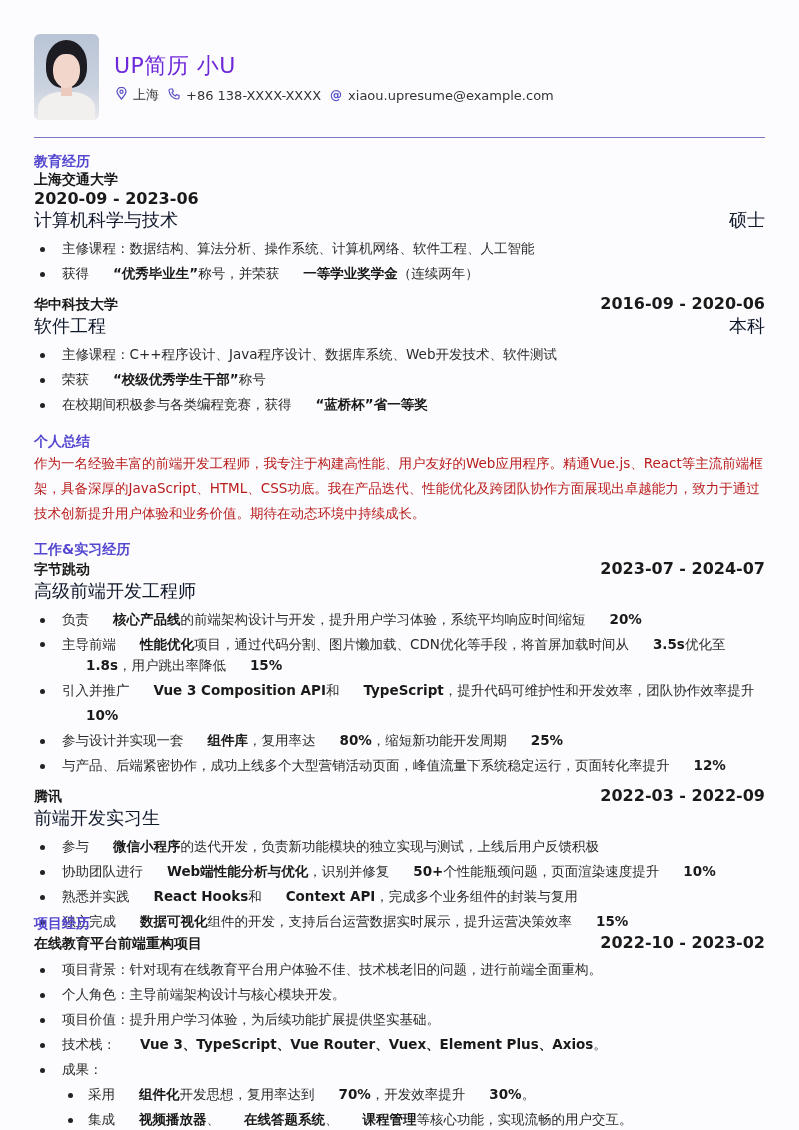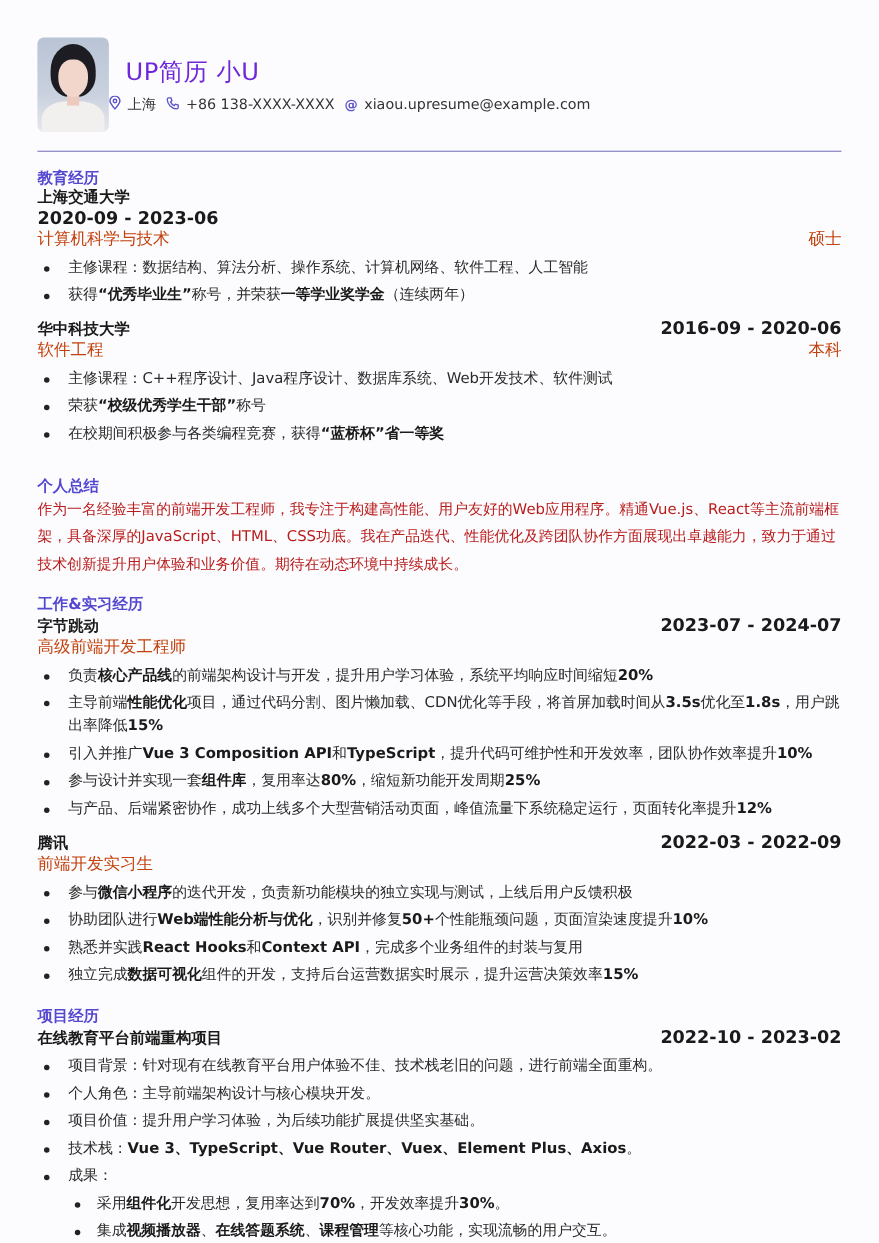--- a/index.html
+++ b/index.html
@@ -7,38 +7,38 @@
   body { font-family: "DejaVu Sans", "Liberation Sans", sans-serif; color:#222; font-size:13.5px; position:relative; }
   .page { position:absolute; left:34px; top:0; width:731px; }
   .header { position:absolute; left:0; top:34px; width:731px; height:86px; }
   .avatar { position:absolute; left:0; top:0; width:65px; height:86px; border-radius:6px; overflow:hidden;
     background: linear-gradient(180deg,#b9c4d6 0%,#c9d1de 60%,#e8e8ec 100%); }
   .avatar .hair { position:absolute; left:12px; top:6px; width:41px; height:48px; border-radius:50% 50% 40% 40%; background:#1c1c22; }
   .avatar .face { position:absolute; left:19px; top:20px; width:27px; height:34px; border-radius:45% 45% 50% 50%; background:#f2d6cc; }
   .avatar .neck { position:absolute; left:27px; top:50px; width:11px; height:12px; background:#eccabe; }
   .avatar .body { position:absolute; left:4px; top:58px; width:57px; height:40px; border-radius:40% 40% 0 0; background:#f1f0ee; }
   .name { position:absolute; left:80px; top:17px; font-size:22px; font-weight:500; color:#6d28d9; letter-spacing:0.5px; }
-  .contacts { position:absolute; left:64px; top:52px; display:flex; align-items:center; font-size:13px; color:#333; }
+  .contacts { position:absolute; left:81px; top:52px; display:flex; align-items:center; font-size:13px; color:#333; }
   .contacts .item { display:flex; align-items:center; margin-right:9px; }
   .contacts .ic { color:#5b52c8; font-size:12px; margin-right:6px; display:inline-block; width:12px; text-align:center; }
   .divider { position:absolute; left:0; top:137px; width:731px; height:1px; background:#7c78c0; }
   .section-title { color:#5548d0; font-size:14px; font-weight:600; }
   .row { display:flex; justify-content:space-between; align-items:baseline; }
   .entry-title { font-weight:700; font-size:14px; color:#1a1a1a; }
   .date { font-weight:600; font-size:16px; color:#1a1a1a; }
-  .sub { font-size:15px; color:#c2410c; }
+  .sub { font-size:18px; color:#0f172a; }
   ul.bullets { list-style:none; margin-top:4px; }
   ul.bullets li { position:relative; padding-left:28px; line-height:25px; font-size:13.5px; color:#2a2a2a; }
   ul.bullets li::before { content:""; position:absolute; left:6px; top:11px; width:5px; height:5px; border-radius:50%; background:#222; }
   ul.bullets li.wrap { line-height:21px; padding-top:2px; padding-bottom:2px; }
   ul.bullets li.wrap::before { top:10px; }
   ul.sub-bullets { list-style:none; }
   ul.sub-bullets li { position:relative; padding-left:26px; line-height:25px; }
   ul.sub-bullets li::before { content:""; position:absolute; left:6px; top:11px; width:5px; height:5px; border-radius:50%; background:#222; }
-  b { font-weight:700; color:#1a1a1a; }
+  b { font-weight:700; color:#1a1a1a;margin-left:24px; }
   .summary { font-size:13.5px; line-height:25px; color:#b91c1c; }
   .abs { position:absolute; left:0; width:731px; }
 </style>
 </head>
 <body>
 
 <div class="page">
 
   <div class="header">
     <div class="avatar">

